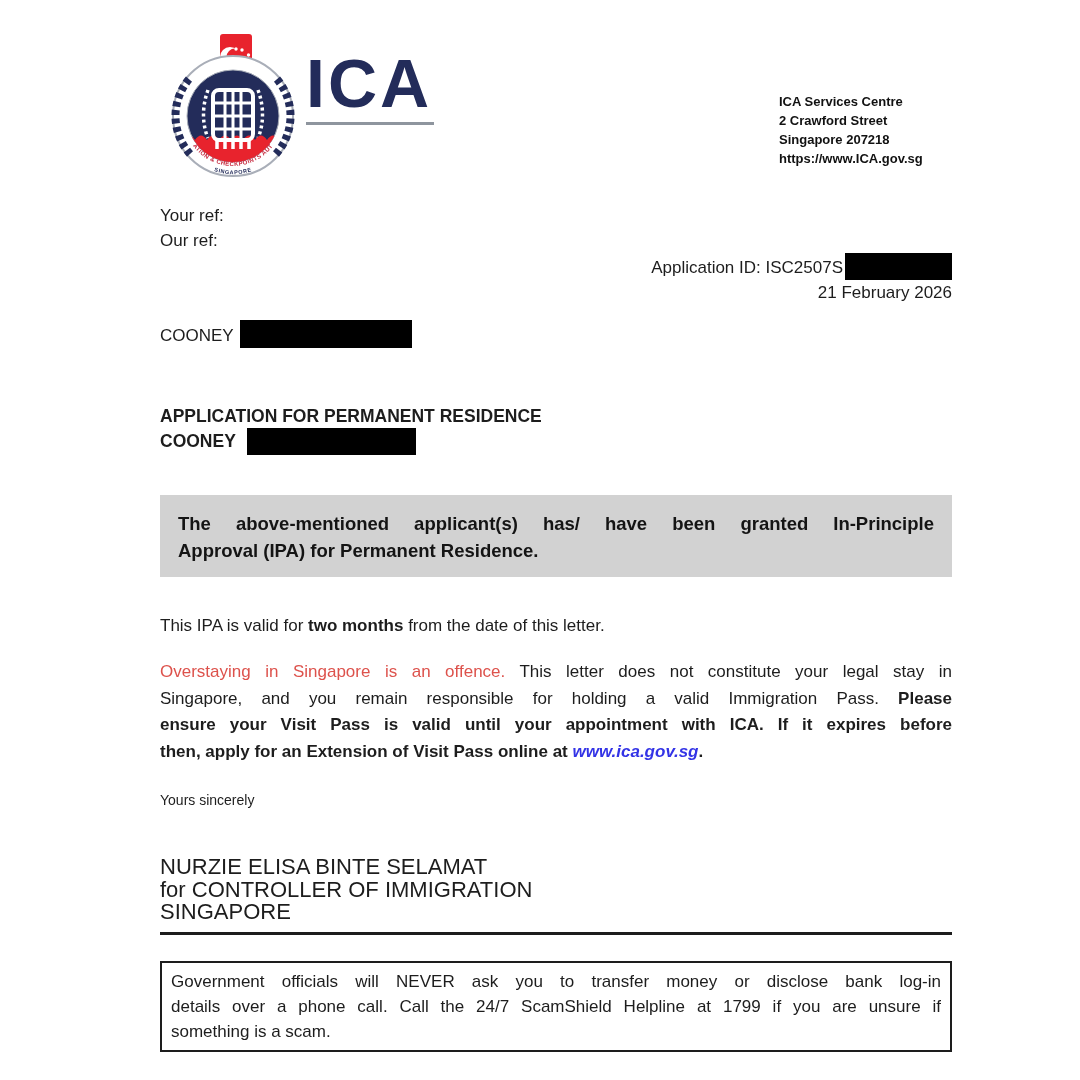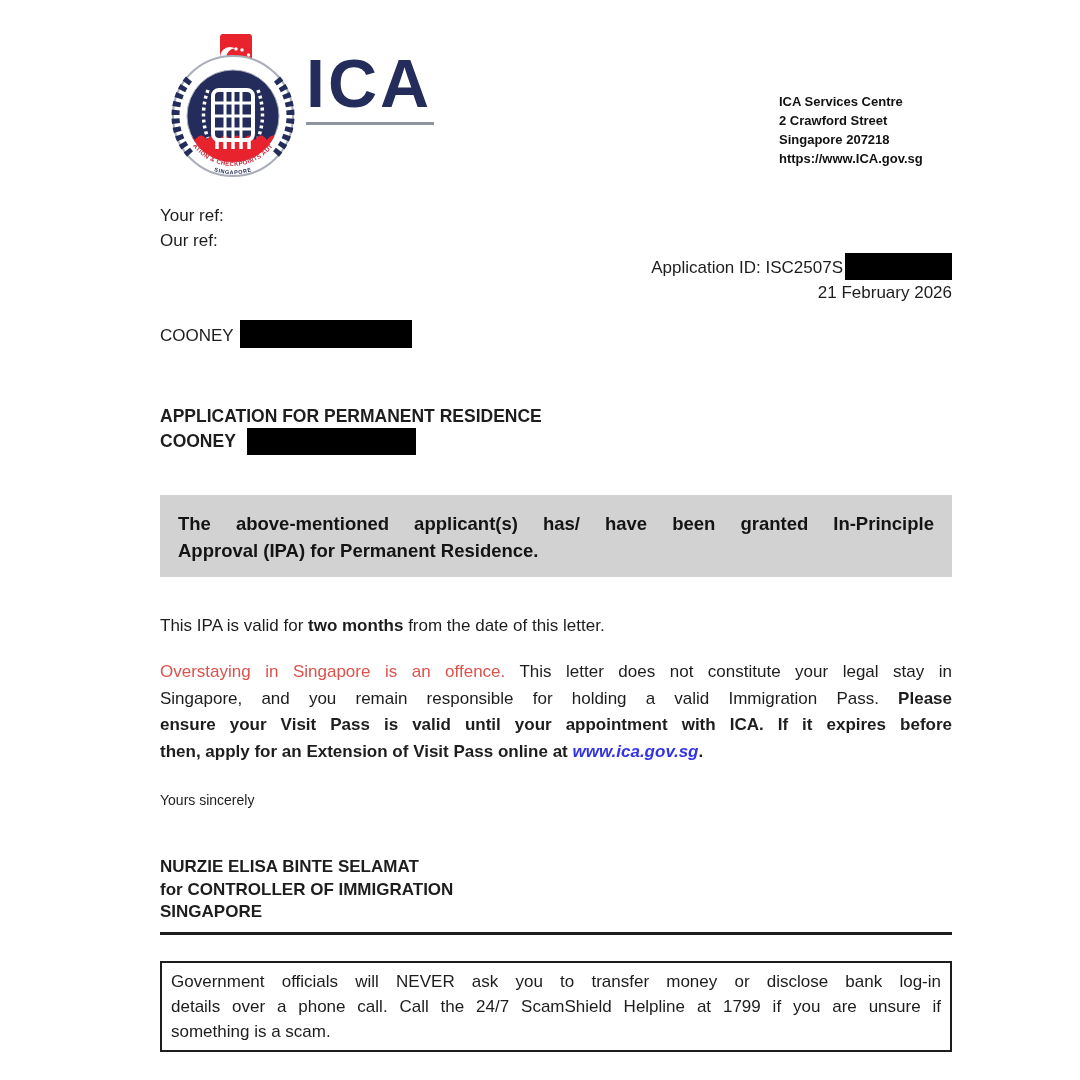--- a/index.html
+++ b/index.html
@@ -28,21 +28,21 @@
   
   .notice{position:absolute;left:160px;top:495px;width:792px;box-sizing:border-box;background:#d2d2d2;
           padding:15px 18px 13px 18px;font-size:18.5px;font-weight:700;line-height:27px;color:#141414;}
   .jline{text-align:justify;text-align-last:justify;}
   
   .validity{position:absolute;left:160px;top:616px;width:792px;font-size:17px;}
   .overstay{position:absolute;left:160px;top:659px;width:792px;font-size:17px;line-height:26.5px;}
   .red{color:#dd524c;}
   .link{color:#3333e6;font-weight:700;font-style:italic;cursor:pointer;}
   .valediction{position:absolute;left:160px;top:792px;font-size:14px;}
-  .signature{position:absolute;left:160px;top:856px;font-size:17px;line-height:22.5px;font-weight:bold;}
+  .signature{position:absolute;left:160px;top:856px;font-size:22px;line-height:22.5px;}
   .rule{position:absolute;left:160px;top:932px;width:792px;height:3px;background:#1d1d1d;}
   
   .scam{position:absolute;left:160px;top:961px;width:792px;box-sizing:border-box;border:2px solid #1d1d1d;
         padding:6px 9px;font-size:17px;line-height:25px;}
 </style>
 </head>
 <body>
 
 <div class="page">
 

